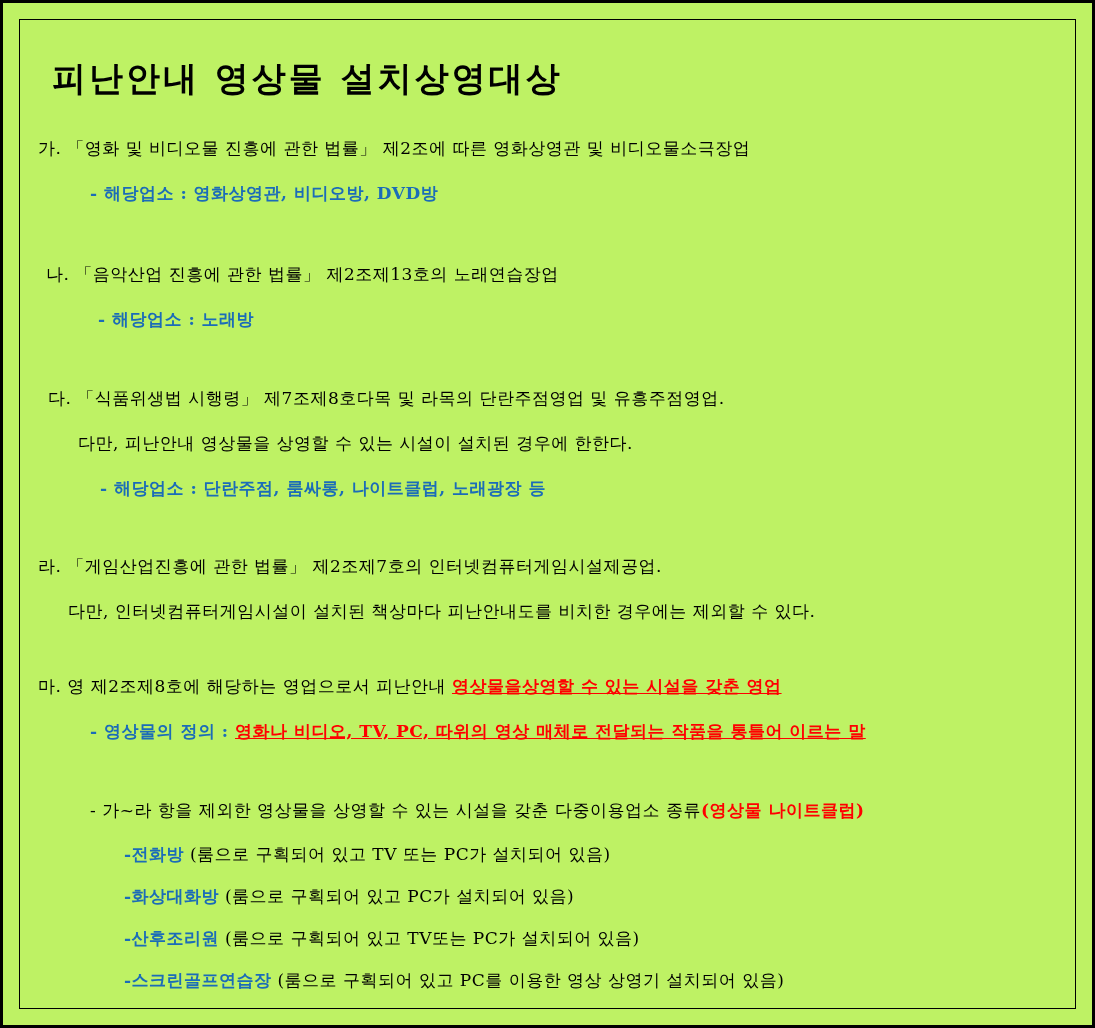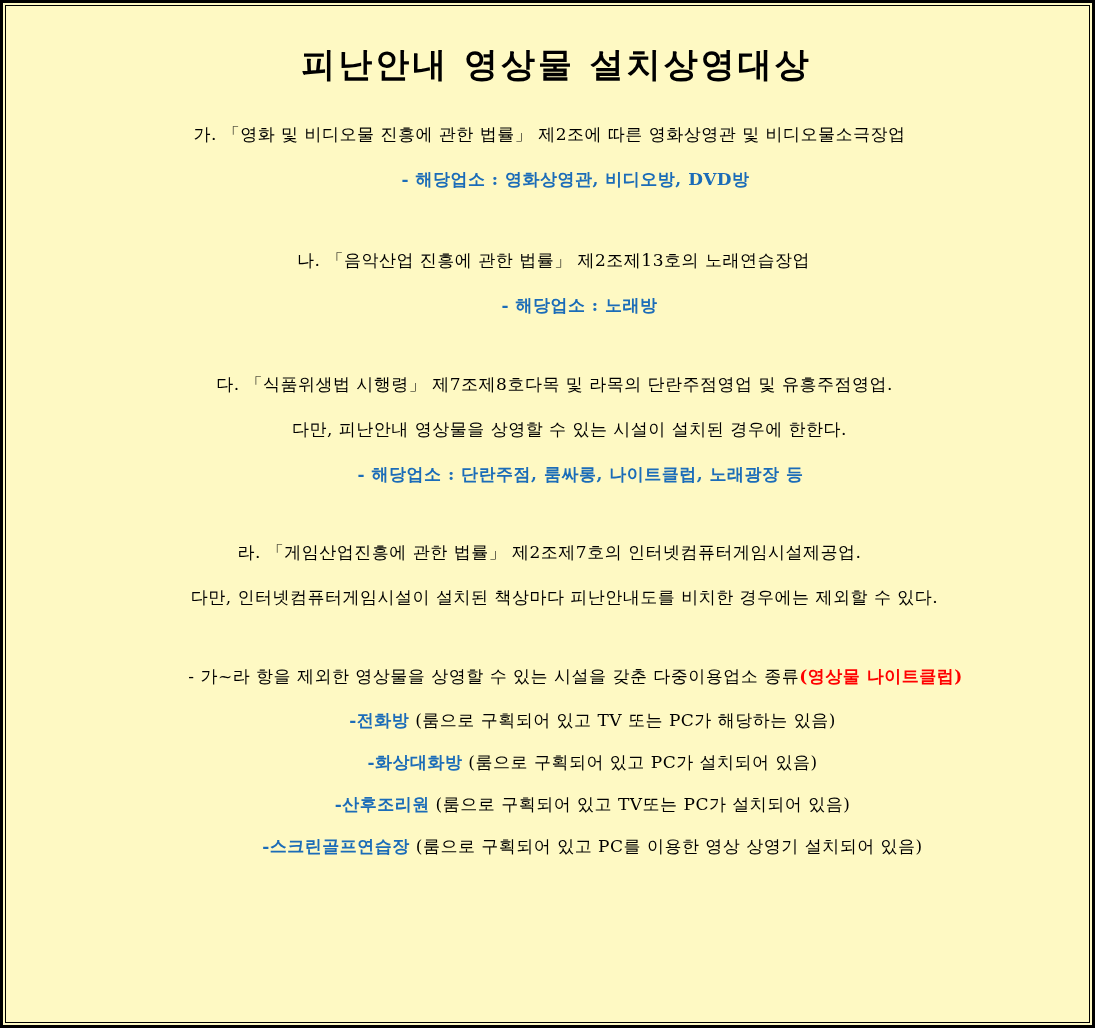--- a/index.html
+++ b/index.html
@@ -1,25 +1,24 @@
 <!DOCTYPE html>
 <html><head>
 <meta charset="utf-8">
 <style>
   html, body { margin: 0; padding: 0; background: #ffffff; }
   .page {
     position: relative;
     width: 1095px;
     height: 1028px;
     box-sizing: border-box;
-    background: #fef9c3;
+    background: #bef264;
     border: 3px solid #000000;
-    padding: 2px;
+    padding: 16px;
     font-family: "DejaVu Serif", "Liberation Serif", serif;
-    text-align: center;
   }
   .inner {
     box-sizing: border-box;
     width: 100%;
     height: 100%;
     border: 1px solid #000000;
     padding: 26px 14px 16px 18px;
     overflow: hidden;
   }
   .title {
@@ -95,27 +94,35 @@
 
     <div class="sec sec-ra">
       <p class="line ind-0">
         <span class="seg black">라. 「게임산업진흥에 관한 법률」  제2조제7호의 인터넷컴퓨터게임시설제공업.</span>
       </p>
       <p class="line ind-1">
         <span class="seg black">다만, 인터넷컴퓨터게임시설이 설치된 책상마다 피난안내도를 비치한 경우에는 제외할 수 있다.</span>
       </p>
     </div>
 
+    <div class="sec sec-ma">
+      <p class="line ind-0">
+        <span class="seg black">마. 영 제2조제8호에 해당하는 영업으로서 피난안내 </span><span class="seg red-u">영상물을상영할 수 있는 시설을 갖춘 영업</span>
+      </p>
+      <p class="line ind-2">
+        <span class="seg blue">- 영상물의 정의 : </span><span class="seg red-u">영화나 비디오, TV, PC, 따위의 영상 매체로 전달되는 작품을 통틀어 이르는 말</span>
+      </p>
+    </div>
 
     <div class="sec sec-list">
       <p class="line ind-2">
         <span class="seg black">- 가~라 항을 제외한 영상물을 상영할 수 있는 시설을 갖춘 다중이용업소 종류</span><span class="seg red">(영상물 나이트클럽)</span>
       </p>
       <p class="line line-item ind-3">
-        <span class="seg blue">-전화방</span><span class="seg black"> (룸으로 구획되어 있고 TV 또는 PC가 해당하는 있음)</span>
+        <span class="seg blue">-전화방</span><span class="seg black"> (룸으로 구획되어 있고 TV 또는 PC가 설치되어 있음)</span>
       </p>
       <p class="line line-item ind-3">
         <span class="seg blue">-화상대화방</span><span class="seg black"> (룸으로 구획되어 있고 PC가 설치되어 있음)</span>
       </p>
       <p class="line line-item ind-3">
         <span class="seg blue">-산후조리원</span><span class="seg black"> (룸으로 구획되어 있고 TV또는 PC가 설치되어 있음)</span>
       </p>
       <p class="line line-item ind-3">
         <span class="seg blue">-스크린골프연습장</span><span class="seg black"> (룸으로 구획되어 있고 PC를 이용한 영상 상영기 설치되어 있음)</span>
       </p>

